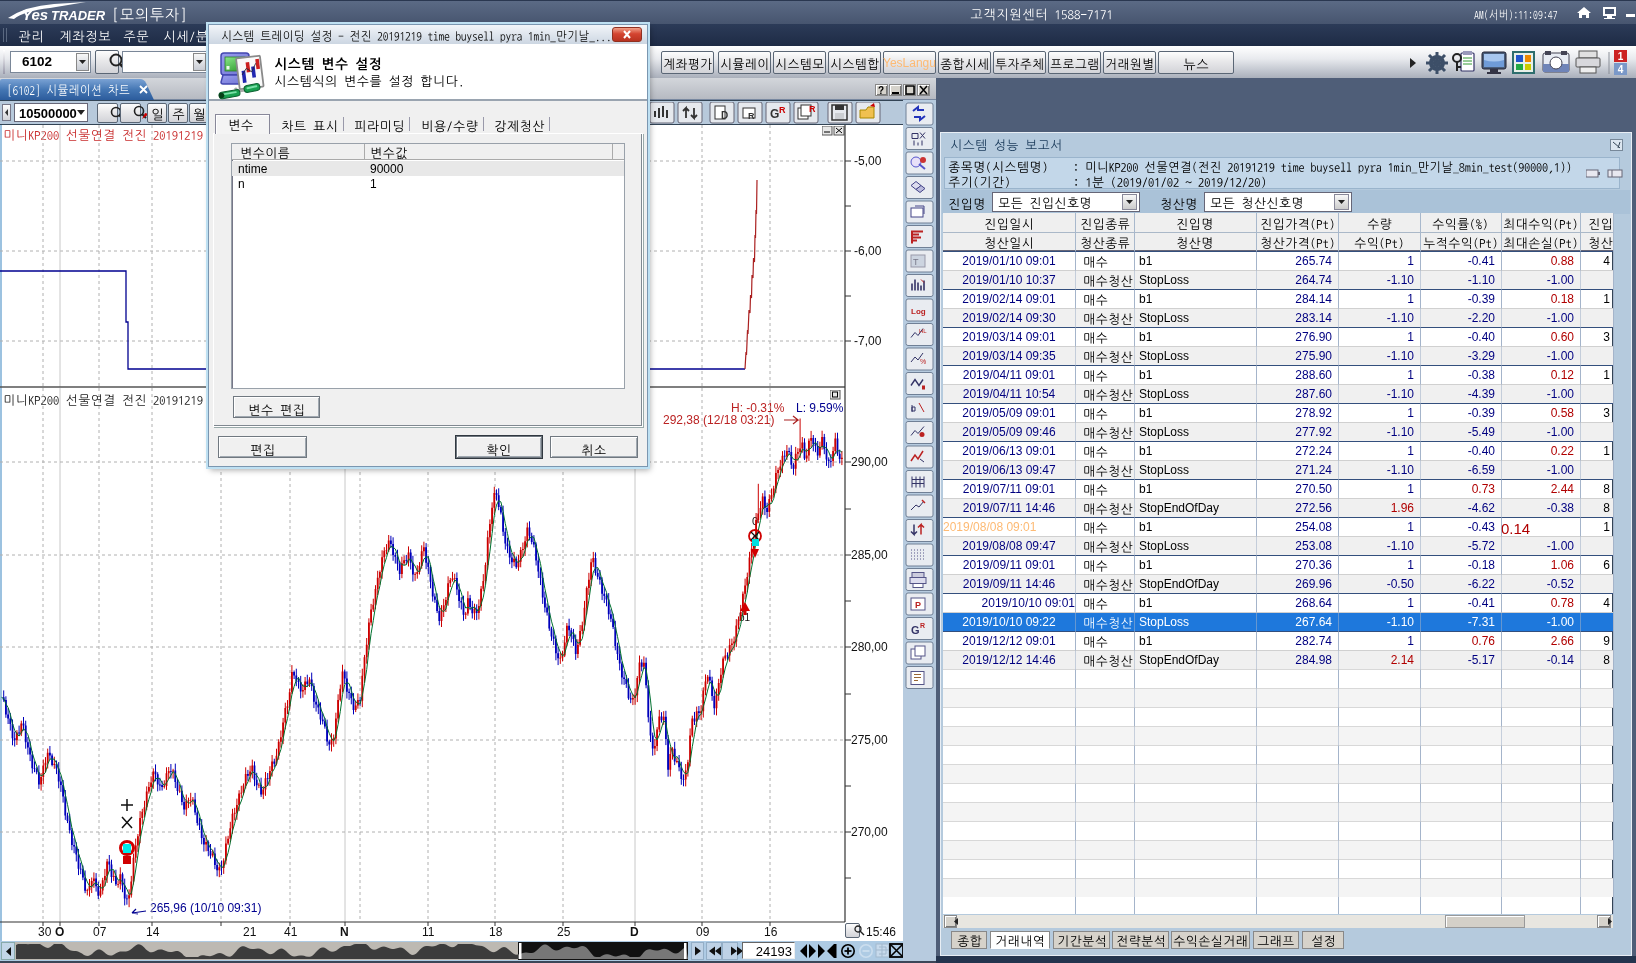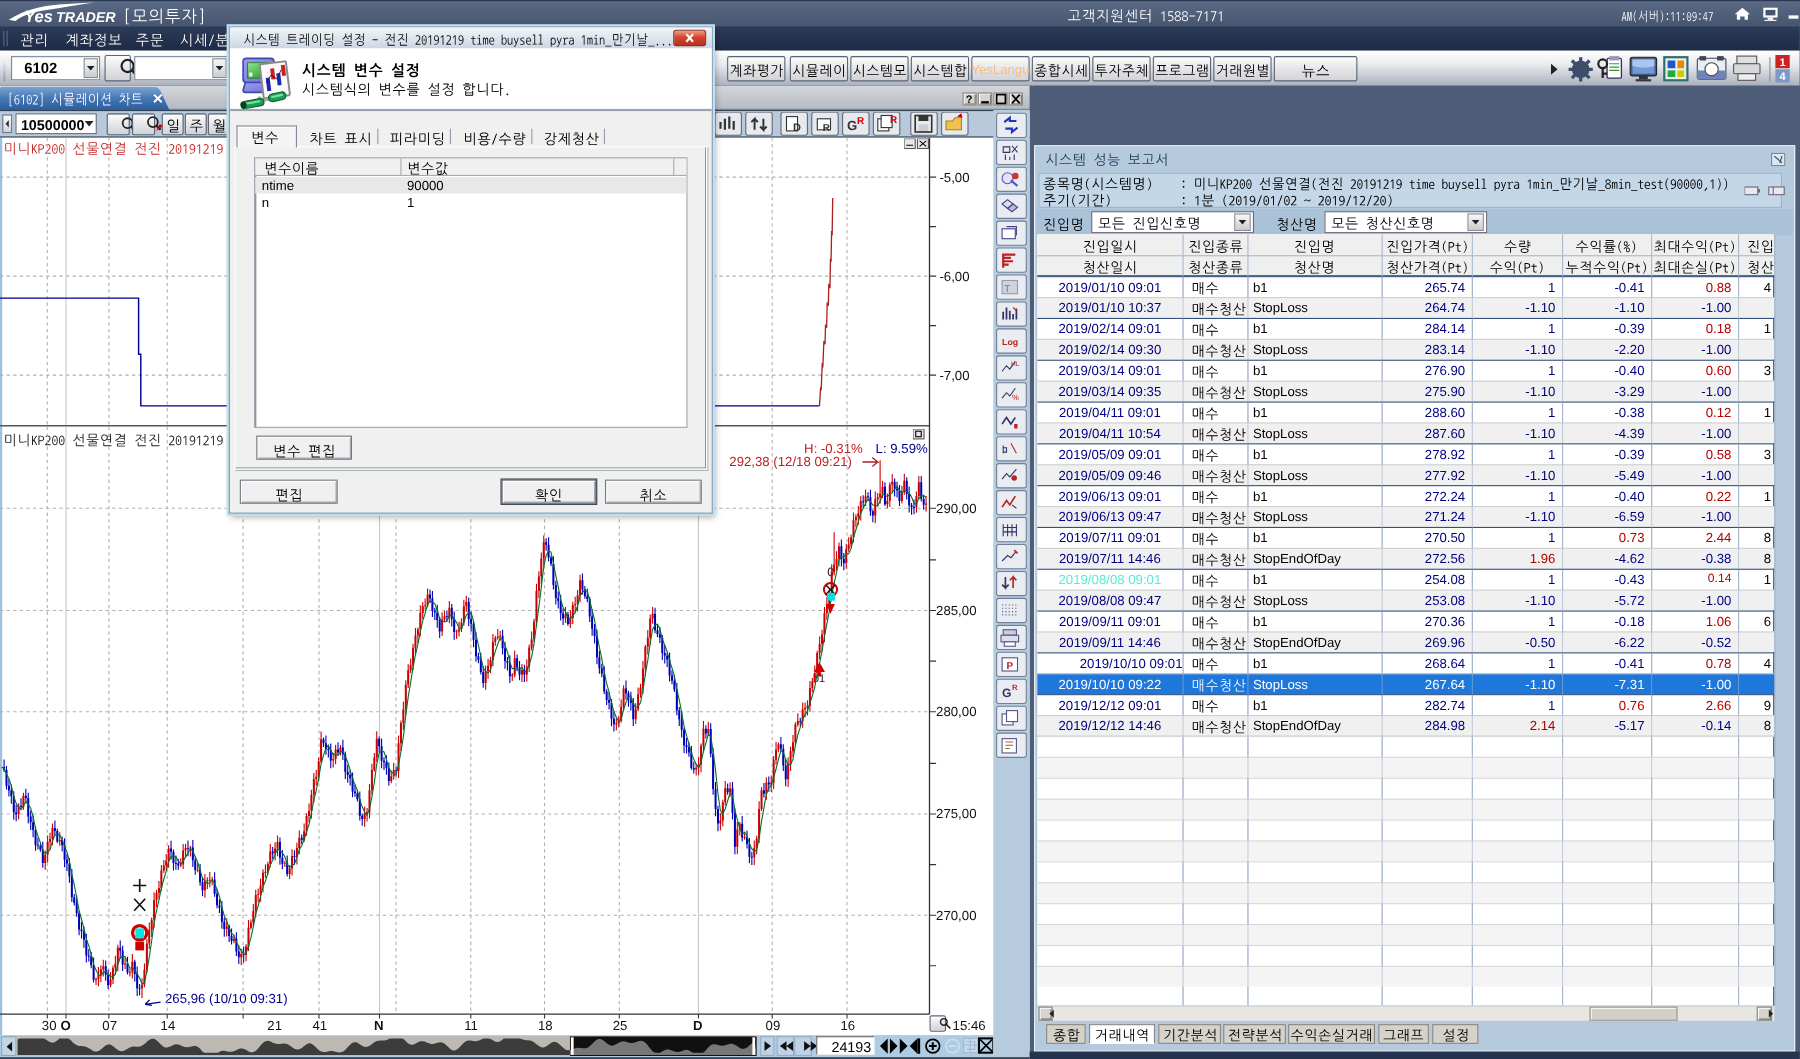--- a/index.html
+++ b/index.html
@@ -425,21 +425,21 @@
     <use href="#k31r" transform="translate(175.0 12.1) scale(0.0125 -0.0125)"></use>
     <use href="#k32r" transform="translate(181.2 12.1) scale(0.0125 -0.0125)"></use>
     <use href="#k31r" transform="translate(187.5 12.1) scale(0.0125 -0.0125)"></use>
     <use href="#k39r" transform="translate(193.8 12.1) scale(0.0125 -0.0125)"></use>
     <use href="#k74r" transform="translate(206.2 12.1) scale(0.0125 -0.0125)"></use>
     <use href="#k69r" transform="translate(212.5 12.1) scale(0.0125 -0.0125)"></use>
     <use href="#k6dr" transform="translate(218.8 12.1) scale(0.0125 -0.0125)"></use>
   </svg>
 <div class="t" style="left:731px;top:401px;color:#b22;font-size:12px">H: -0.31%</div>
 <div class="t" style="left:796px;top:401px;color:#000090;font-size:12px">L: 9.59%</div>
-<div class="t" style="left:663px;top:413px;color:#b22;font-size:12px">292,38 (12/18 09:21)</div>
+<div class="t" style="left:663px;top:413px;color:#b22;font-size:12px">292,38 (12/18 03:21)</div>
 <div class="t" style="left:150px;top:901px;color:#000090;font-size:12px">265,96 (10/10 09:31)</div>
 <div style="left:752px;top:515px;font-size:11px;color:#111">0</div>
 <div style="left:739px;top:612px;font-size:10px;color:#111">b1</div>
 <div class="t" style="left:854px;top:154px;font-size:12px">-5,00</div>
 <div class="t" style="left:854px;top:244px;font-size:12px">-6,00</div>
 <div class="t" style="left:854px;top:334px;font-size:12px">-7,00</div>
 <div class="t" style="left:851px;top:455px;font-size:12px">290,00</div>
 <div class="t" style="left:851px;top:548px;font-size:12px">285,00</div>
 <div class="t" style="left:851px;top:640px;font-size:12px">280,00</div>
 <div class="t" style="left:851px;top:733px;font-size:12px">275,00</div>
@@ -1214,30 +1214,30 @@
     <use href="#kccadr" transform="translate(25.0 12.1) scale(0.0125 -0.0125)"></use>
     <use href="#kc0b0r" transform="translate(37.5 12.1) scale(0.0125 -0.0125)"></use>
   </svg>
 <div style="left:1139px;top:501px;font-size:12px;color:#000">StopEndOfDay</div>
 <div style="left:1256px;top:501px;width:76px;text-align:right;font-size:12px;color:#000080">272.56</div>
 <div style="left:1338px;top:501px;width:76px;text-align:right;font-size:12px;color:#b00000">1.96</div>
 <div style="left:1420px;top:501px;width:75px;text-align:right;font-size:12px;color:#000080">-4.62</div>
 <div style="left:1501px;top:501px;width:73px;text-align:right;font-size:12px;color:#000080">-0.38</div>
 <div style="left:1580px;top:501px;width:30px;text-align:right;font-size:12px;color:#000">8</div>
 <div style="left:943px;top:517px;width:670px;height:1px;background:#334f7d"></div>
-<div style="left:943px;top:520px;width:132px;text-align:center;font-size:12px;color:#5eead4" class="mono">2019/08/08 09:01</div>
+<div style="left:943px;top:520px;width:132px;text-align:left;font-size:12px;color:#fdba74" class="mono">2019/08/08 09:01</div>
 <svg class="kt " style="left:1083.0px;top:520.0px" width="25" height="16" fill="#000">
     <use href="#kb9e4r" transform="translate(0.0 12.1) scale(0.0125 -0.0125)"></use>
     <use href="#kc218r" transform="translate(12.5 12.1) scale(0.0125 -0.0125)"></use>
   </svg>
 <div style="left:1139px;top:520px;font-size:12px;color:#000">b1</div>
 <div style="left:1256px;top:520px;width:76px;text-align:right;font-size:12px;color:#000080">254.08</div>
 <div style="left:1338px;top:520px;width:76px;text-align:right;font-size:12px;color:#000080">1</div>
 <div style="left:1420px;top:520px;width:75px;text-align:right;font-size:12px;color:#000080">-0.43</div>
-<div style="left:1501px;top:520px;width:73px;text-align:right;font-size:11px;color:#b00000">0.14</div>
+<div style="left:1501px;top:520px;width:73px;font-size:15px;color:#b00000">0.14</div>
 <div style="left:1580px;top:520px;width:30px;text-align:right;font-size:12px;color:#000">1</div>
 <div style="left:943px;top:536px;width:670px;height:19px;background:#f0f0f0"></div>
 <div style="left:943px;top:536px;width:670px;height:1px;background:#d0d0d0"></div>
 <div style="left:943px;top:539px;width:132px;text-align:center;font-size:12px;color:#000080" class="mono">2019/08/08 09:47</div>
 <svg class="kt " style="left:1083.0px;top:539.0px" width="50" height="16" fill="#000">
     <use href="#kb9e4r" transform="translate(0.0 12.1) scale(0.0125 -0.0125)"></use>
     <use href="#kc218r" transform="translate(12.5 12.1) scale(0.0125 -0.0125)"></use>
     <use href="#kccadr" transform="translate(25.0 12.1) scale(0.0125 -0.0125)"></use>
     <use href="#kc0b0r" transform="translate(37.5 12.1) scale(0.0125 -0.0125)"></use>
   </svg>

